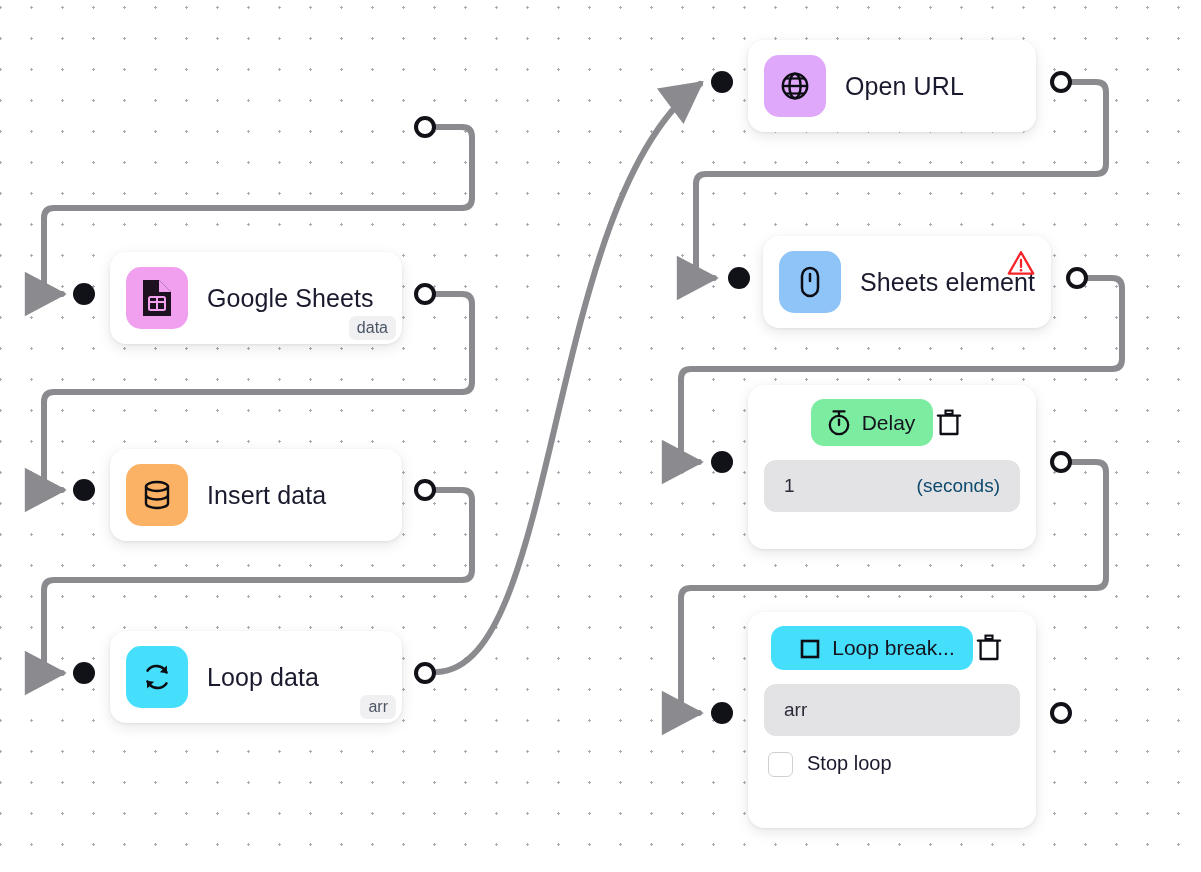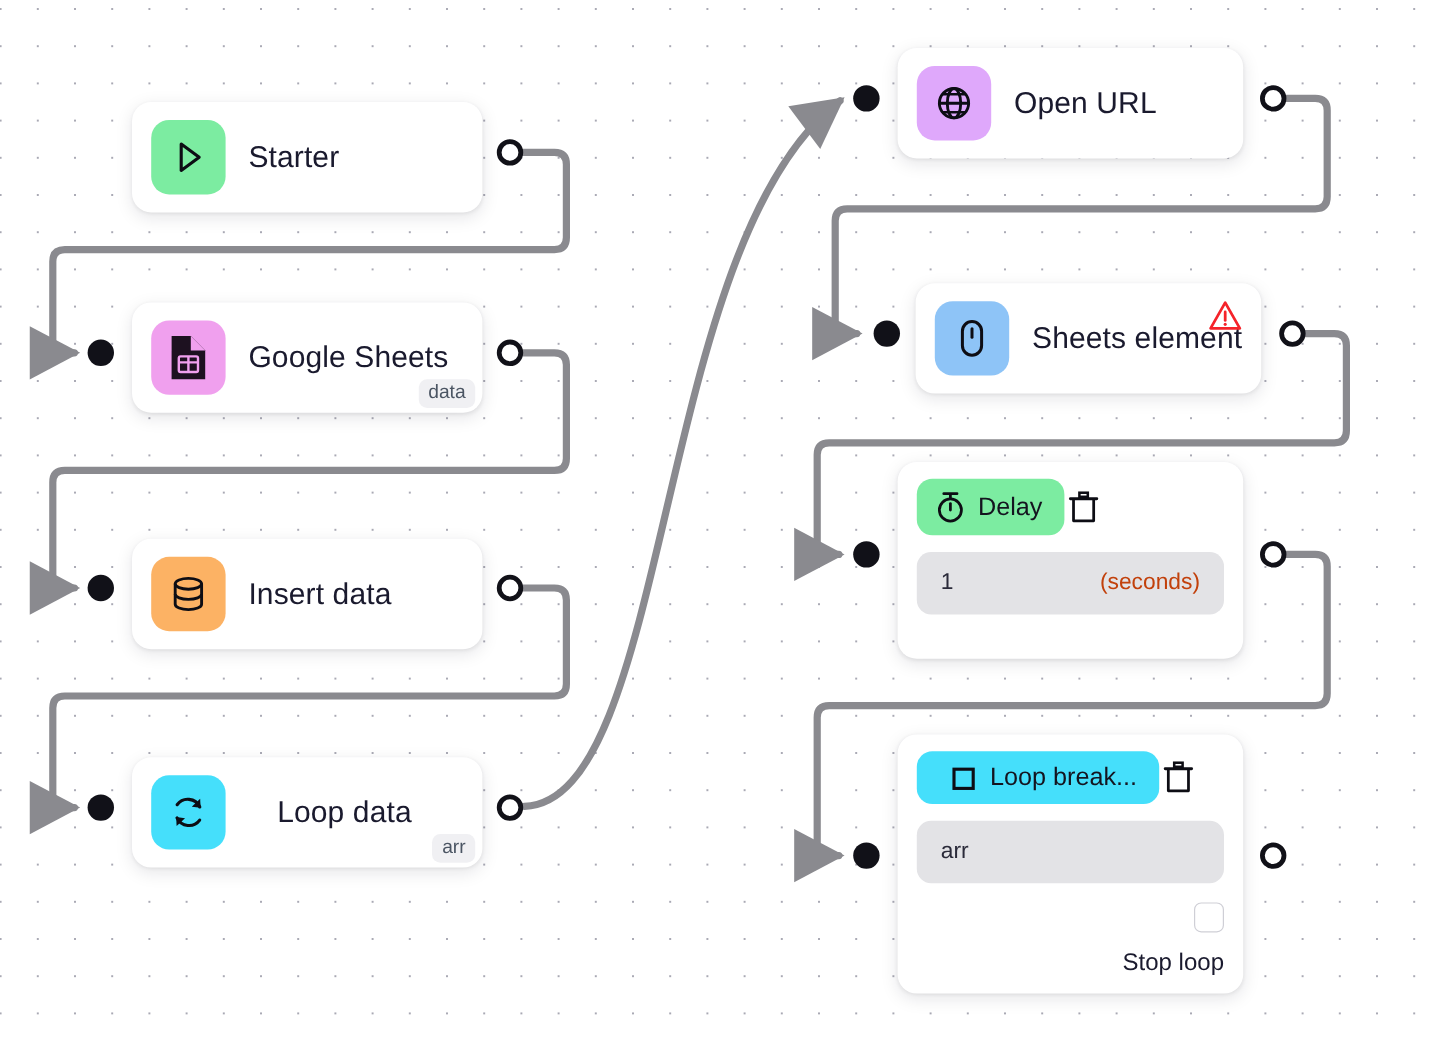--- a/index.html
+++ b/index.html
@@ -91,21 +91,21 @@
     height: 26px;
   }
 
   
   .node-expanded {
     padding: 14px 16px 16px 16px;
   }
   .exp-head {
     display: flex;
     align-items: center;
-    justify-content: flex-start;
+    justify-content: center;
   }
   .exp-pill {
     display: inline-flex;
     align-items: center;
     gap: 10px;
     border-radius: 13px;
     padding: 10px 18px 10px 15px;
     font-size: 21px;
     color: #14141f;
     white-space: nowrap;
@@ -130,29 +130,28 @@
     padding: 0 20px;
     box-sizing: border-box;
   }
   .field-value {
     font-size: 19px;
     color: #2b2b3a;
   }
   .field-unit {
     margin-left: auto;
     font-size: 19px;
-    color: #c2410c;
+    color: #0c4a6e;
   }
   .check-row {
     margin-top: 16px;
     display: flex;
-    align-items: flex-end;
+    align-items: flex-start;
     gap: 14px;
     padding-left: 4px;
-    flex-direction: column;
   }
   .checkbox {
     width: 23px;
     height: 23px;
     border: 1.6px solid #cfcfd6;
     border-radius: 6px;
     background: #fff;
     flex: 0 0 auto;
     cursor: pointer;
   }
@@ -212,28 +211,20 @@
                L 706,174 Q 696,174 696,184 L 696,270 Q 696,278 704,278 L 714,278" marker-end="url(#arrow)"></path>
 
       <path d="M 1088,278 L 1112,278 Q 1122,278 1122,288 L 1122,359 Q 1122,369 1112,369
                L 691,369 Q 681,369 681,379 L 681,454 Q 681,462 689,462 L 699,462" marker-end="url(#arrow)"></path>
 
       <path d="M 1072,462 L 1096,462 Q 1106,462 1106,472 L 1106,578 Q 1106,588 1096,588
                L 691,588 Q 681,588 681,598 L 681,705 Q 681,713 689,713 L 699,713" marker-end="url(#arrow)"></path>
     </g>
   </svg>
 
-  <div class="node node-simple" style="left:110px; top:85px; width:292px; height:92px;">
-    <div class="node-icon" style="background:#7ceca1;">
-      <svg width="34" height="34" viewBox="0 0 34 34">
-        <path d="M11 6 L26 17 L11 28 Z" fill="none" stroke="#0d0d14" stroke-width="2.6" stroke-linejoin="round"></path>
-      </svg>
-    </div>
-    <div class="node-title">Starter</div>
-  </div>
 
   <div class="node node-simple" style="left:110px; top:252px; width:292px; height:92px;">
     <div class="node-icon" style="background:#f0a0ee;">
       <svg width="36" height="40" viewBox="0 0 36 40">
         <path d="M4 2 h16 l12 12 v24 a0 0 0 0 1 0 0 H4 Z" fill="#1d1120"></path>
         <path d="M20 2 v12 h12 Z" fill="#f0a0ee"></path>
         <rect x="10" y="19" width="16" height="13" rx="1.5" fill="none" stroke="#f0a0ee" stroke-width="2"></rect>
         <line x1="10" y1="24" x2="26" y2="24" stroke="#f0a0ee" stroke-width="2"></line>
         <line x1="18" y1="19" x2="18" y2="32" stroke="#f0a0ee" stroke-width="2"></line>
       </svg>
@@ -246,21 +237,21 @@
     <div class="node-icon" style="background:#fcb264;">
       <svg width="34" height="34" viewBox="0 0 34 34">
         <ellipse cx="17" cy="8.5" rx="11" ry="4.5" fill="none" stroke="#0d0d14" stroke-width="2.4"></ellipse>
         <path d="M6 8.5 V25.5 C6 28 11 30 17 30 C23 30 28 28 28 25.5 V8.5" fill="none" stroke="#0d0d14" stroke-width="2.4"></path>
         <path d="M6 17 C6 19.5 11 21.5 17 21.5 C23 21.5 28 19.5 28 17" fill="none" stroke="#0d0d14" stroke-width="2.4"></path>
       </svg>
     </div>
     <div class="node-title">Insert data</div>
   </div>
 
-  <div class="node node-simple" style="left:110px; top:631px; width:292px; height:92px;gap:24px;">
+  <div class="node node-simple" style="left:110px; top:631px; width:292px; height:92px;">
     <div class="node-icon" style="background:#45dffb;">
       <svg width="36" height="36" viewBox="0 0 36 36">
         <path d="M27.5 13.5 A 11 11 0 0 0 8.6 11.6" fill="none" stroke="#0d0d14" stroke-width="2.6" stroke-linecap="round"></path>
         <path d="M8.5 22.5 A 11 11 0 0 0 27.4 24.4" fill="none" stroke="#0d0d14" stroke-width="2.6" stroke-linecap="round"></path>
         <path d="M27.8 6.6 L28.2 14.2 L20.8 13.2 Z" fill="#0d0d14"></path>
         <path d="M8.2 29.4 L7.8 21.8 L15.2 22.8 Z" fill="#0d0d14"></path>
       </svg>
     </div>
     <div class="node-title">Loop data</div>
     <div class="out-badge">arr</div>

